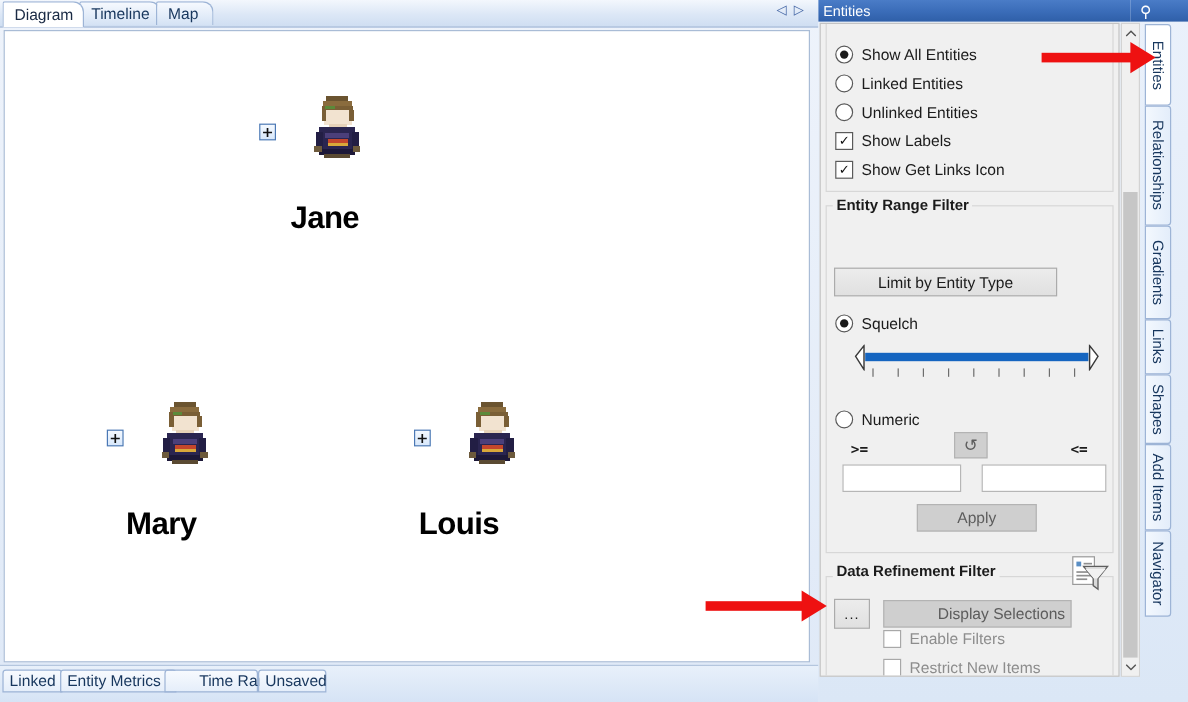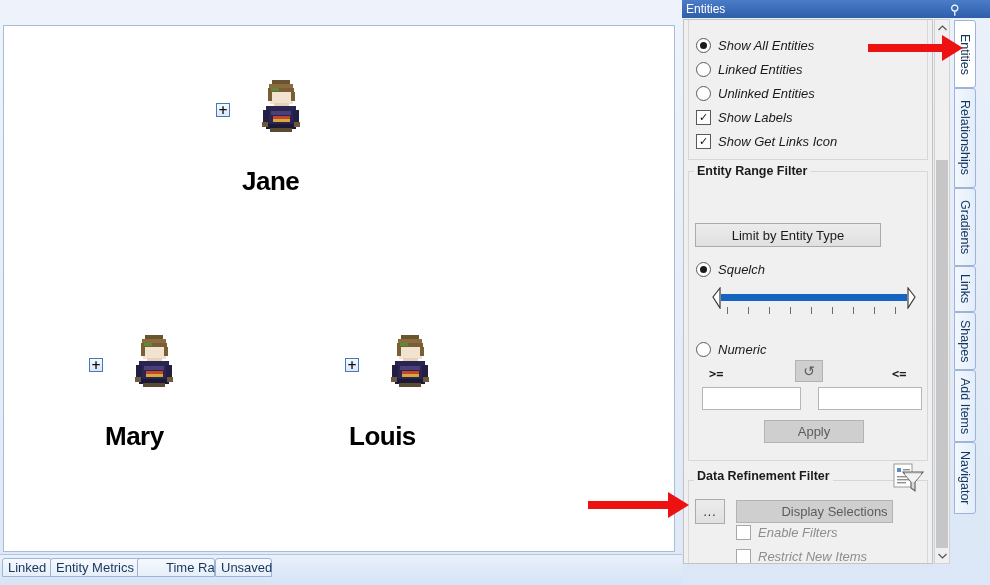--- a/index.html
+++ b/index.html
@@ -138,21 +138,20 @@
     background: #f0f0f0;
     padding: 0 3px;
     white-space: nowrap;
   }
   .row {
     position: absolute;
     display: flex; 
     font-size: 13px; color: #1b1b1b;
     white-space: nowrap;
     cursor: default;
-    font-style: italic;
   }
   .radio {
     width: 13px; height: 13px; border-radius: 50%;
     border: 1px solid #5a5a5a; background: #fff;
     margin-right: 7px;
     display: inline-flex; align-items: center; justify-content: center;
     flex: none;
   }
   .radio.on::after {
     content: ""; width: 7px; height: 7px; border-radius: 50%; background: #1b1b1b;
@@ -264,20 +263,35 @@
     border-top: 13px solid transparent;
     border-bottom: 13px solid transparent;
     border-left: 21px solid #ee1111;
   }
 </style>
 </head>
 <body>
 
 <div id="app">
 
+  <div class="tabstrip">
+    <div class="ttab active" id="ttab0" style="left:2px;width:68px;">
+      <span>Diagram</span>
+    </div>
+    <div class="ttab" id="ttab1" style="left:66px;width:68px;">
+      <span>Timeline</span>
+    </div>
+    <div class="ttab" id="ttab2" style="left:130px;width:48px;">
+      <span>Map</span>
+    </div>
+    <div class="navarrows">
+      <span>◁</span>
+      <span>▷</span>
+    </div>
+  </div>
 
   <div class="canvaswrap">
 
     <div class="entity" style="left:212px;top:52px;">
       <div class="plusbox" style="left:0px;top:25px;">+</div>
       <div class="avatar" style="left:42px;top:0px;">
         <svg width="46" height="56" viewBox="0 0 46 56" shape-rendering="crispEdges">
           <g>
             <rect x="14" y="2" width="18" height="4" fill="#6b5430"></rect>
             <rect x="11" y="6" width="24" height="4" fill="#8a6c3e"></rect>

